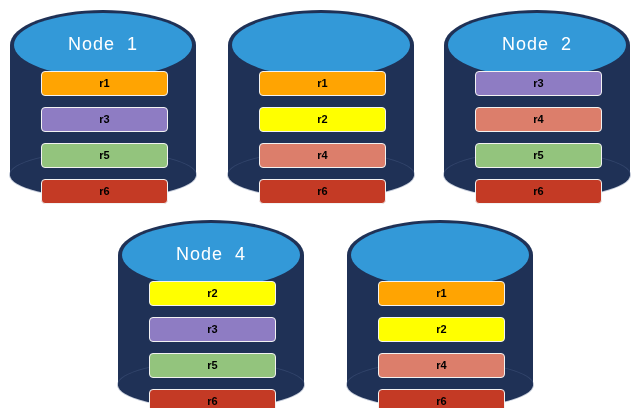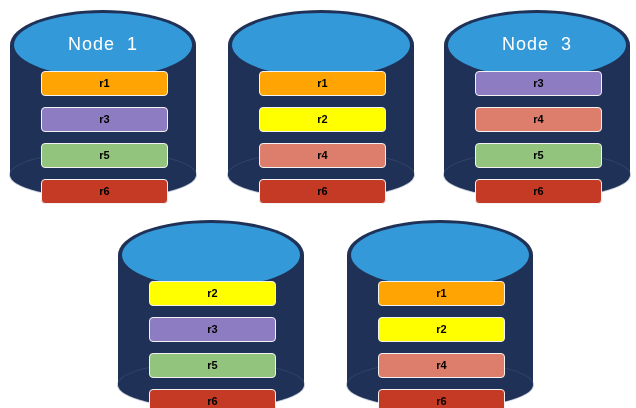--- a/index.html
+++ b/index.html
@@ -135,21 +135,21 @@
           <span>r6</span>
         </div>
       </div>
   </div>
 
   <div class="cyl node-2">
     <div class="cyl-top-dark"></div>
     <div class="cyl-body"></div>
     <div class="cyl-bottom-dark"></div>
     <div class="cyl-top-light"></div>
-    <div class="cyl-title">Node  3</div>
+    <div class="cyl-title">Node  2</div>
     <div class="bars">
         <div class="bar" style="background: rgb(142, 124, 195); border-color: rgb(242, 242, 242);">
           <span>r3</span>
         </div>
         <div class="bar" style="background: rgb(220, 126, 107); border-color: rgb(242, 242, 242);">
           <span>r4</span>
         </div>
         <div class="bar" style="background: rgb(147, 196, 125); border-color: rgb(242, 242, 242);">
           <span>r5</span>
         </div>
@@ -157,20 +157,21 @@
           <span>r6</span>
         </div>
       </div>
   </div>
 
   <div class="cyl node-3">
     <div class="cyl-top-dark"></div>
     <div class="cyl-body"></div>
     <div class="cyl-bottom-dark"></div>
     <div class="cyl-top-light"></div>
+    <div class="cyl-title">Node  4</div>
     <div class="bars">
         <div class="bar" style="background: rgb(255, 255, 0); border-color: rgb(242, 242, 242);">
           <span>r2</span>
         </div>
         <div class="bar" style="background: rgb(142, 124, 195); border-color: rgb(242, 242, 242);">
           <span>r3</span>
         </div>
         <div class="bar" style="background: rgb(147, 196, 125); border-color: rgb(242, 242, 242);">
           <span>r5</span>
         </div>

